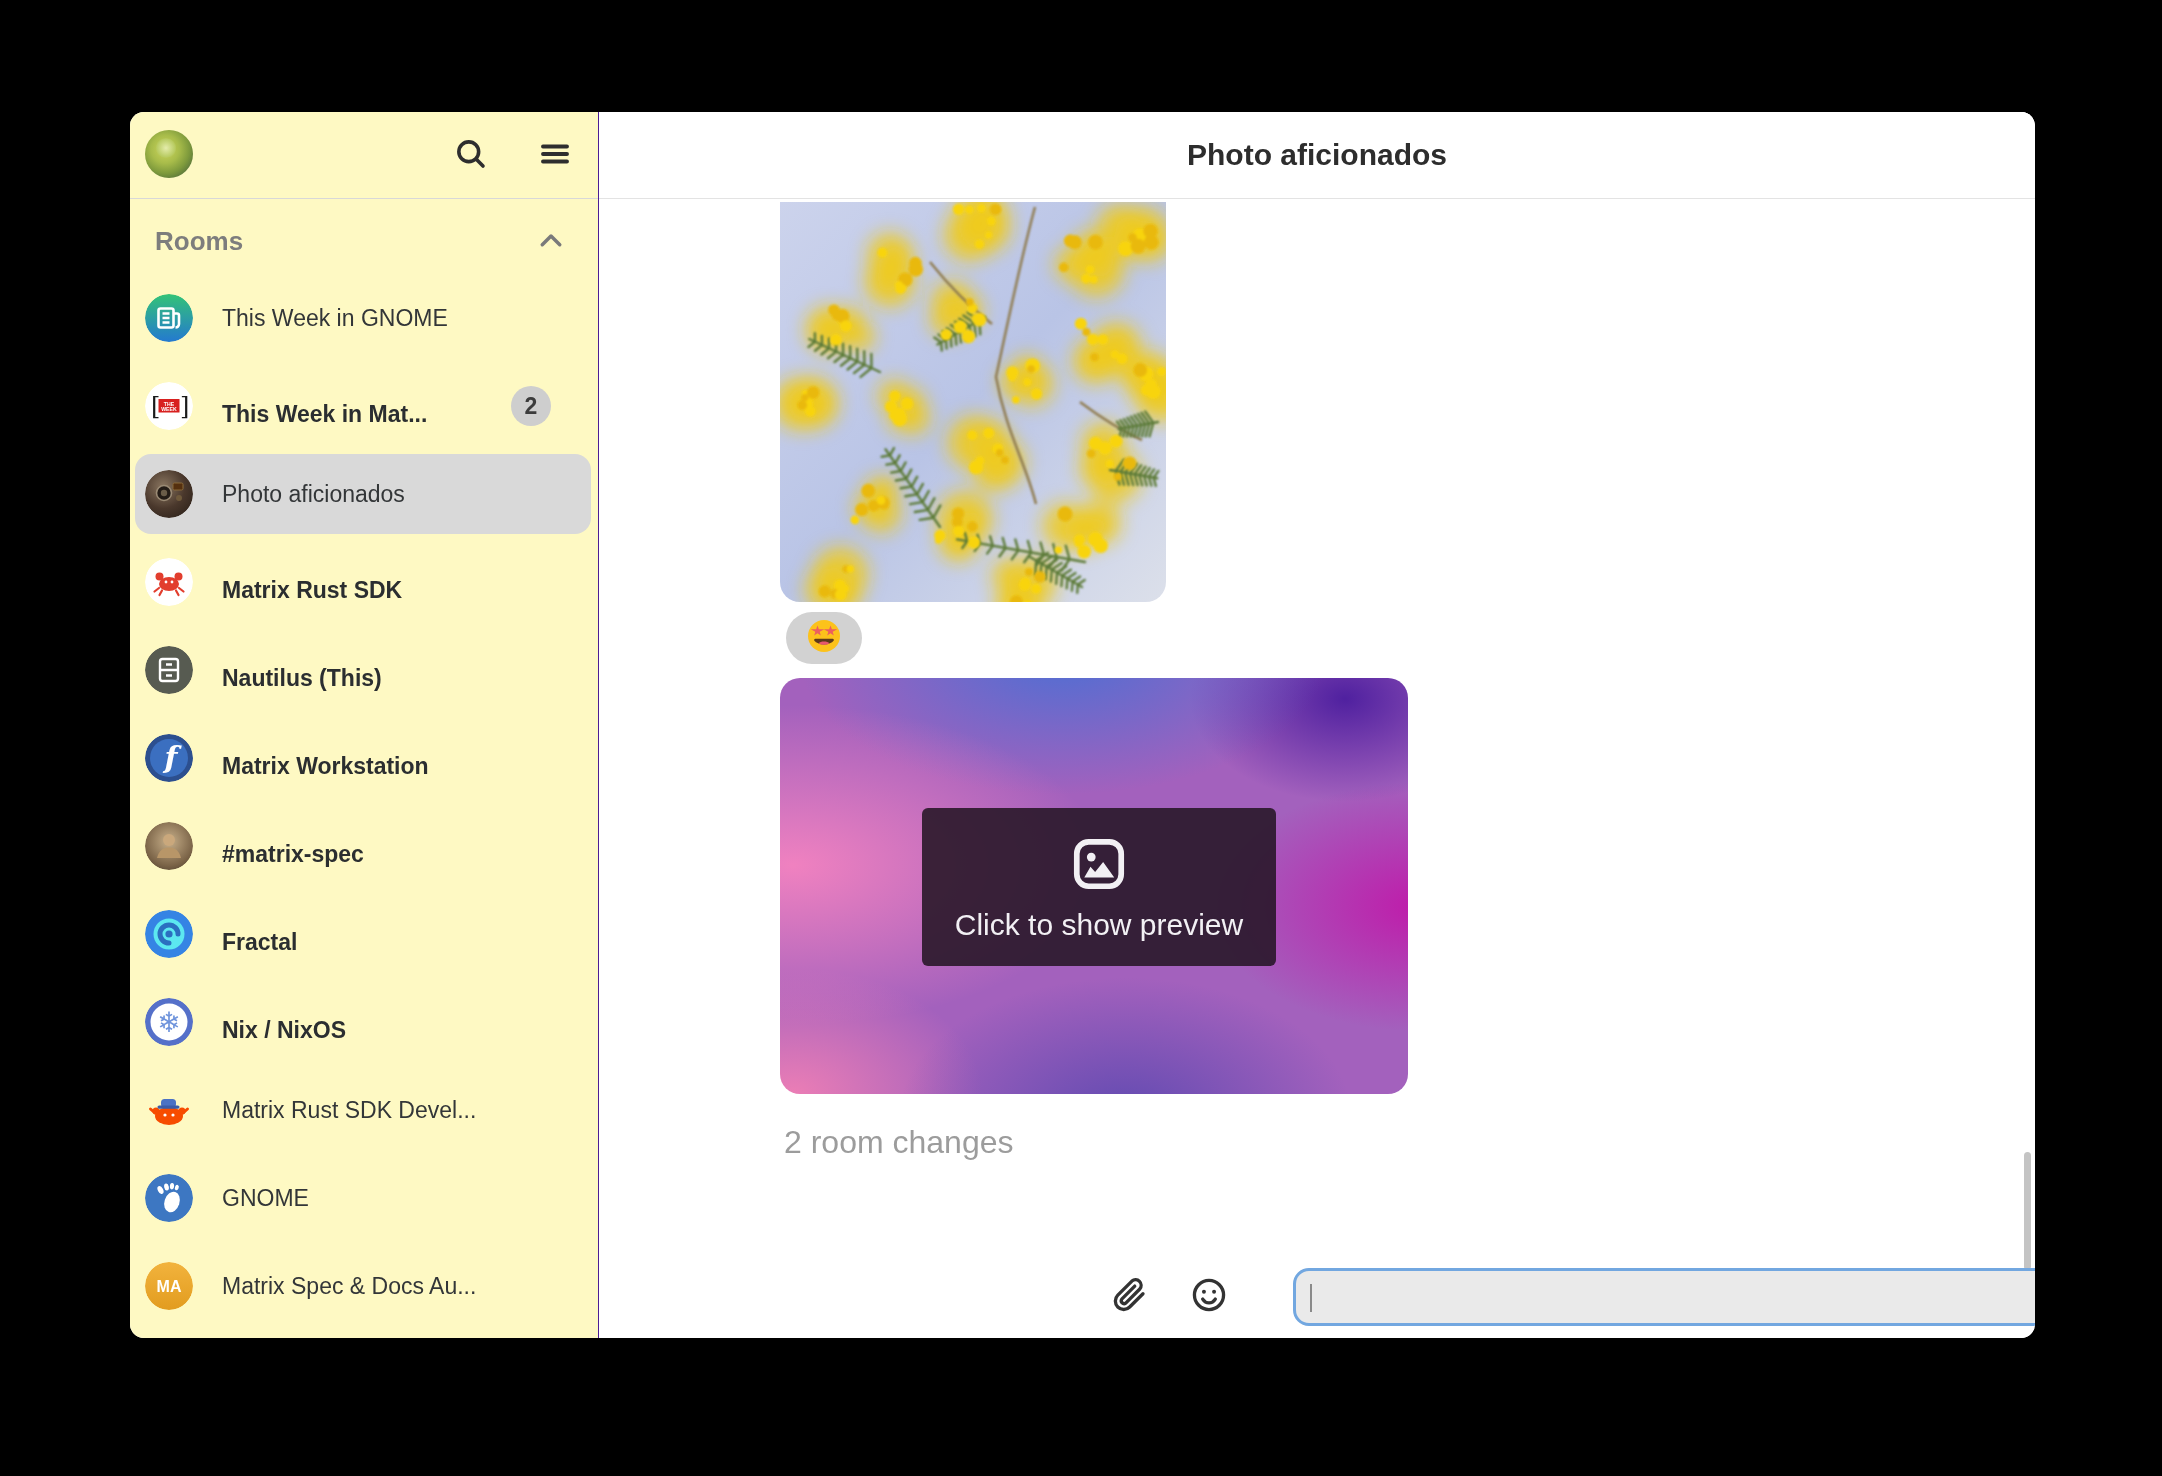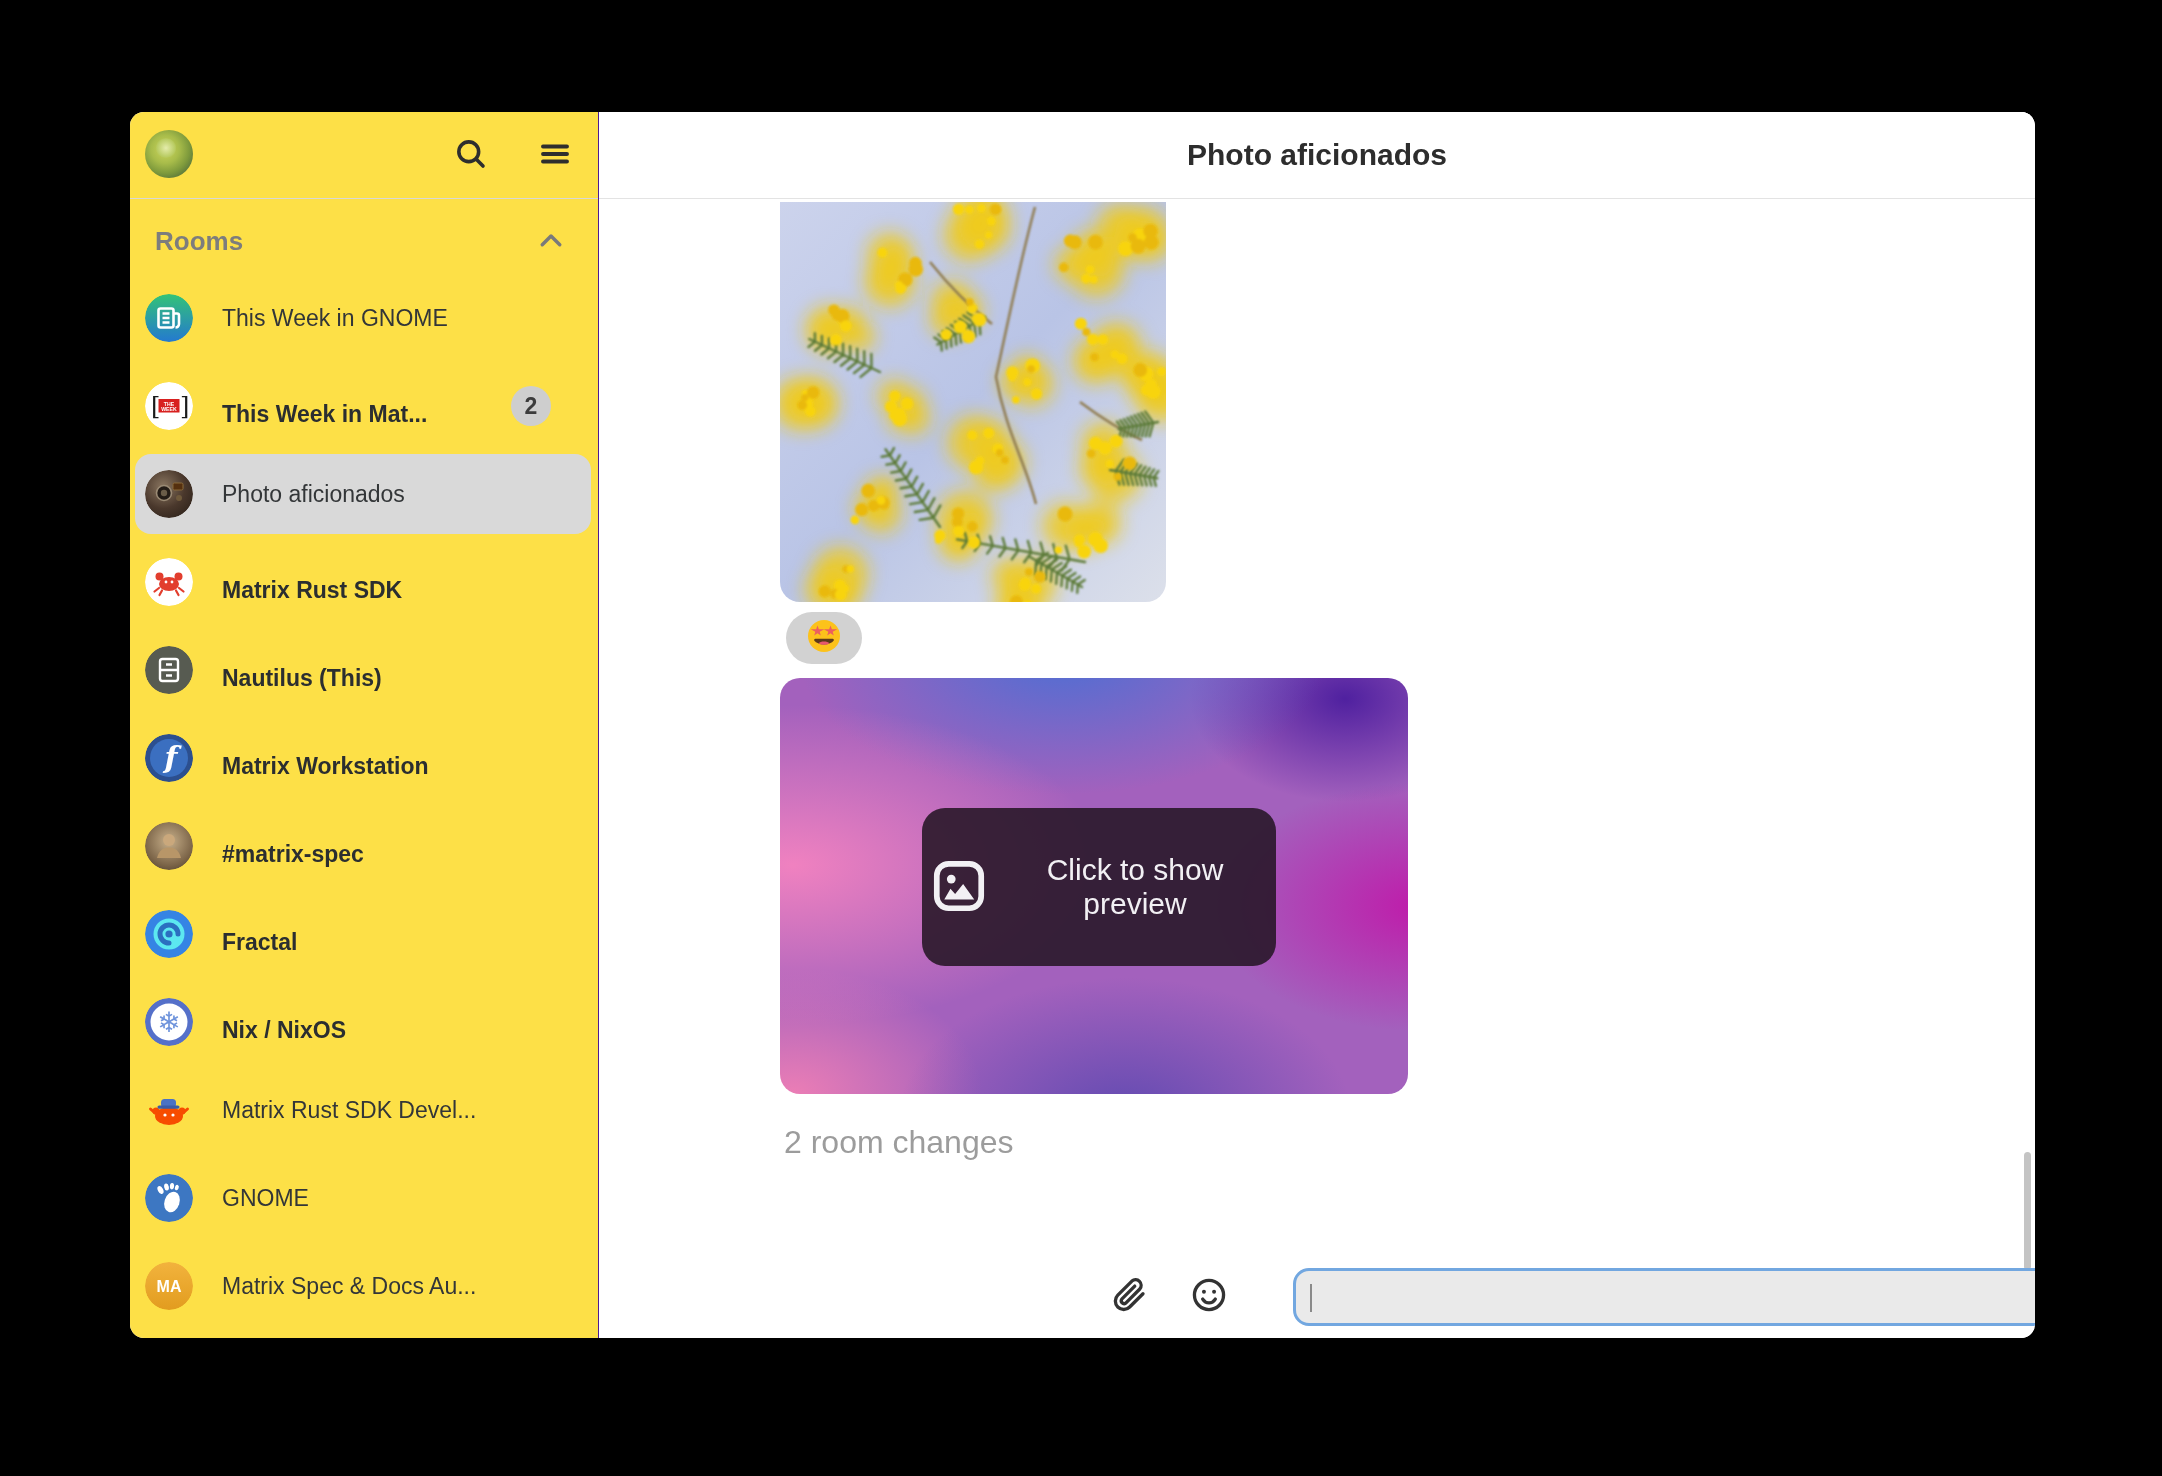--- a/index.html
+++ b/index.html
@@ -4,21 +4,21 @@
 <style>
   html,body{margin:0;padding:0;background:#000;}
   body{width:2162px;height:1476px;position:relative;overflow:hidden;
        font-family:"Liberation Sans","DejaVu Sans",sans-serif;
        -webkit-font-smoothing:antialiased;}
   .window{position:absolute;left:130px;top:112px;width:1905px;height:1226px;
           background:#fff;border-radius:14px;overflow:hidden;
           box-shadow:0 10px 50px rgba(0,0,0,.55);}
   
   .sidebar{position:absolute;left:0;top:0;width:468px;height:100%;
-           background:#fde047;border-right:4px solid #4c1d95;}
+           background:#fef9c3;border-right:4px solid #4c1d95;}
   .sidebar-header{position:absolute;left:0;top:0;width:100%;height:86px;
                   border-bottom:1px solid #d8d8d8;}
   .account-avatar{position:absolute;left:15px;top:18px;width:48px;height:48px;border-radius:50%;
     background:radial-gradient(circle at 42% 40%,#cdd65e 0%,#a8bc4a 35%,#7e9a3c 60%,#4e6a3a 85%,#3a4e55 100%);
     overflow:hidden;}
   .account-avatar::after{content:"";position:absolute;left:10px;top:8px;width:22px;height:20px;border-radius:50%;
     background:radial-gradient(circle,#e4ecab 0%,#b9cc63 60%,transparent 70%);}
   .icon-btn{position:absolute;width:48px;height:48px;display:flex;align-items:center;justify-content:center;}
   .rooms-row{position:absolute;left:0;top:100px;width:100%;height:56px;}
   .rooms-label{position:absolute;left:25px;top:14px;font-size:26px;font-weight:700;color:#7d7d7d;}
@@ -45,22 +45,22 @@
                  background:#d2d2d2;display:flex;align-items:center;justify-content:center;}
   .blurred-media{position:absolute;left:181px;top:566px;width:628px;height:416px;border-radius:20px;
     background:
       radial-gradient(90% 70% at 2% 45%, rgba(244,131,192,.95) 0%, rgba(244,131,192,0) 55%),
       radial-gradient(70% 55% at 45% -5%, rgba(74,111,212,.95) 0%, rgba(74,111,212,0) 60%),
       radial-gradient(45% 45% at 90% 5%, rgba(75,29,158,.95) 0%, rgba(75,29,158,0) 55%),
       radial-gradient(55% 50% at 102% 55%, rgba(194,20,168,.9) 0%, rgba(194,20,168,0) 60%),
       radial-gradient(60% 55% at 55% 105%, rgba(91,72,176,.9) 0%, rgba(91,72,176,0) 60%),
       radial-gradient(55% 55% at 2% 100%, rgba(239,127,181,.95) 0%, rgba(239,127,181,0) 55%),
       #a361bd;}
-  .preview-btn{position:absolute;left:142px;top:130px;width:354px;height:158px;border-radius:23px;
-               background:rgba(38,22,38,.88);display:flex;flex-direction:row;
+  .preview-btn{position:absolute;left:142px;top:130px;width:354px;height:158px;border-radius:6px;
+               background:rgba(38,22,38,.88);display:flex;flex-direction:column;
                align-items:center;justify-content:center;gap:10px;border:none;}
   .preview-label{font-size:30px;color:#f2f0f4;}
   .room-changes{position:absolute;left:185px;top:1012px;font-size:32px;color:#9c9c9c;}
   .scrollbar{position:absolute;left:1425px;top:1040px;width:7px;height:118px;border-radius:4px;background:#c4c4c4;}
   
   .composer-icon{position:absolute;width:48px;height:48px;display:flex;align-items:center;justify-content:center;}
   .msg-input{position:absolute;left:694px;top:1156px;width:998px;height:58px;box-sizing:border-box;
              background:#eaeaea;border:3px solid #72a7e0;border-radius:16px;}
   .caret{position:absolute;left:14px;top:13px;width:2px;height:28px;background:#8a8a8a;}
 </style>

